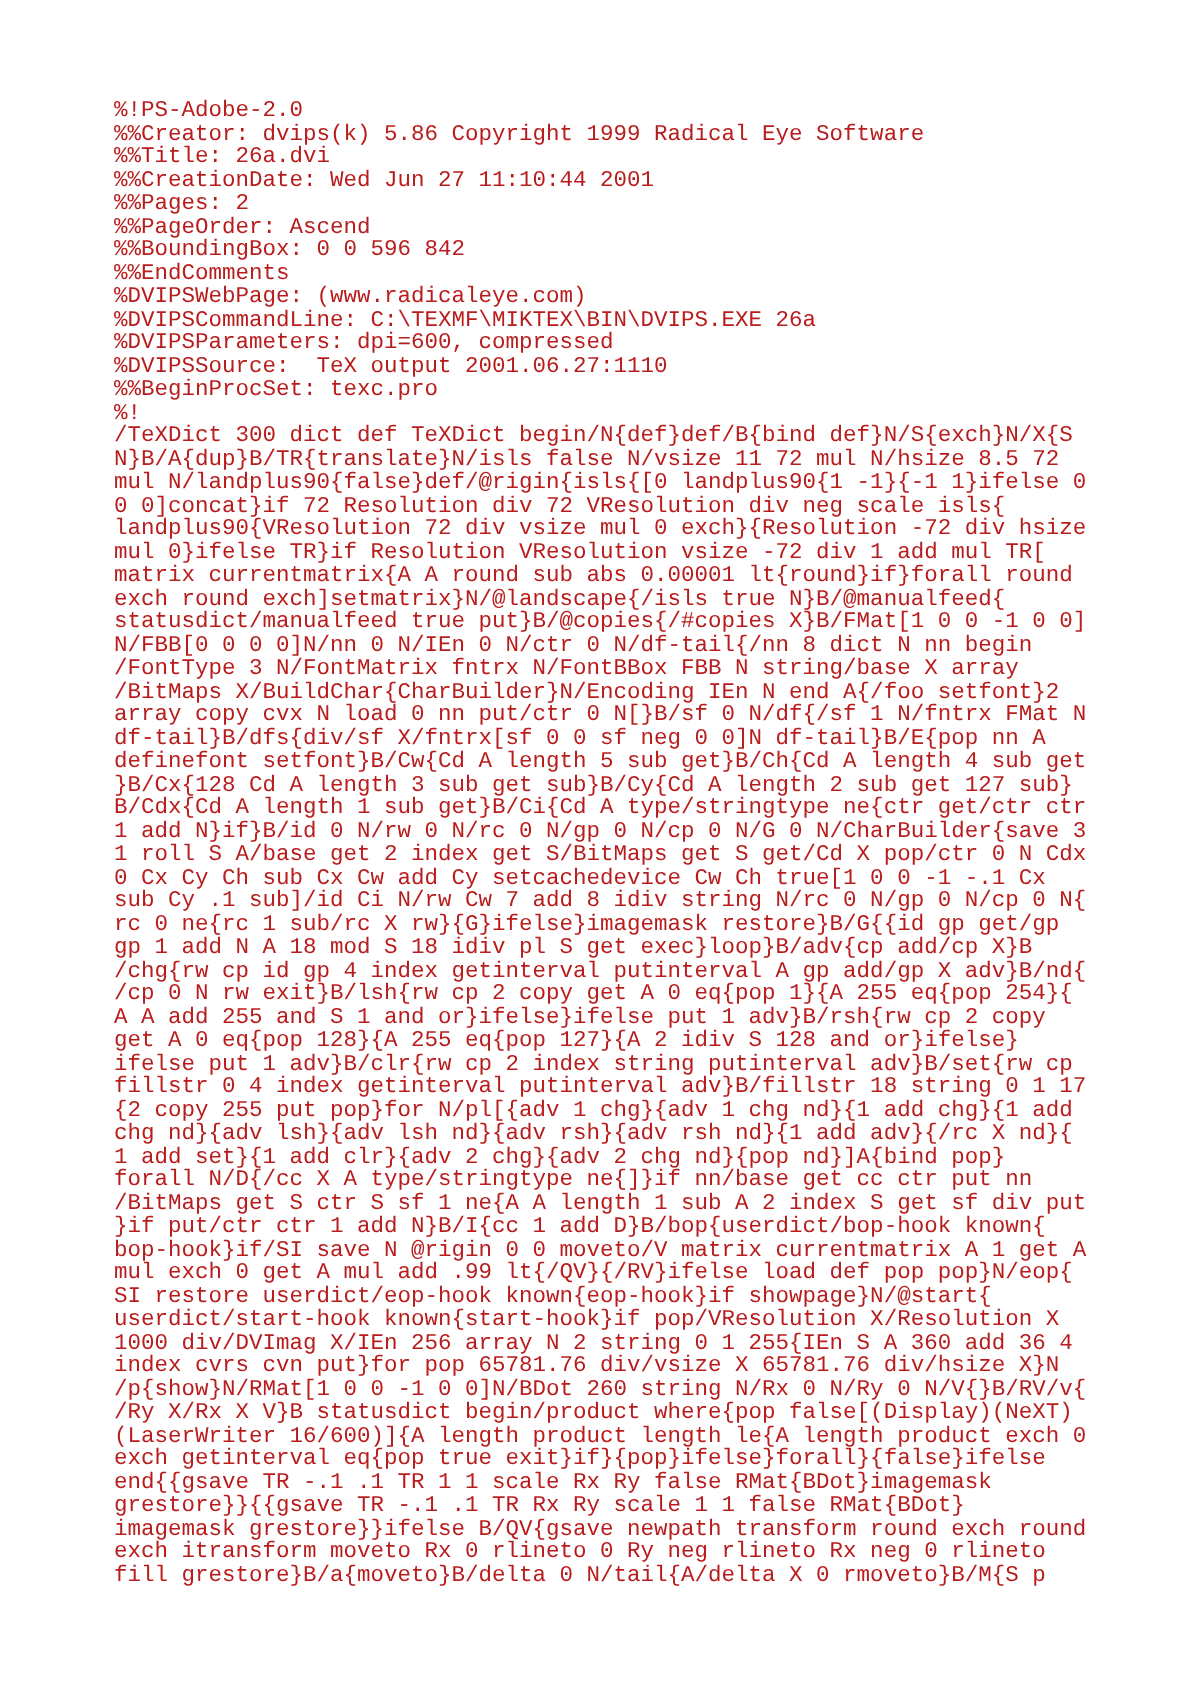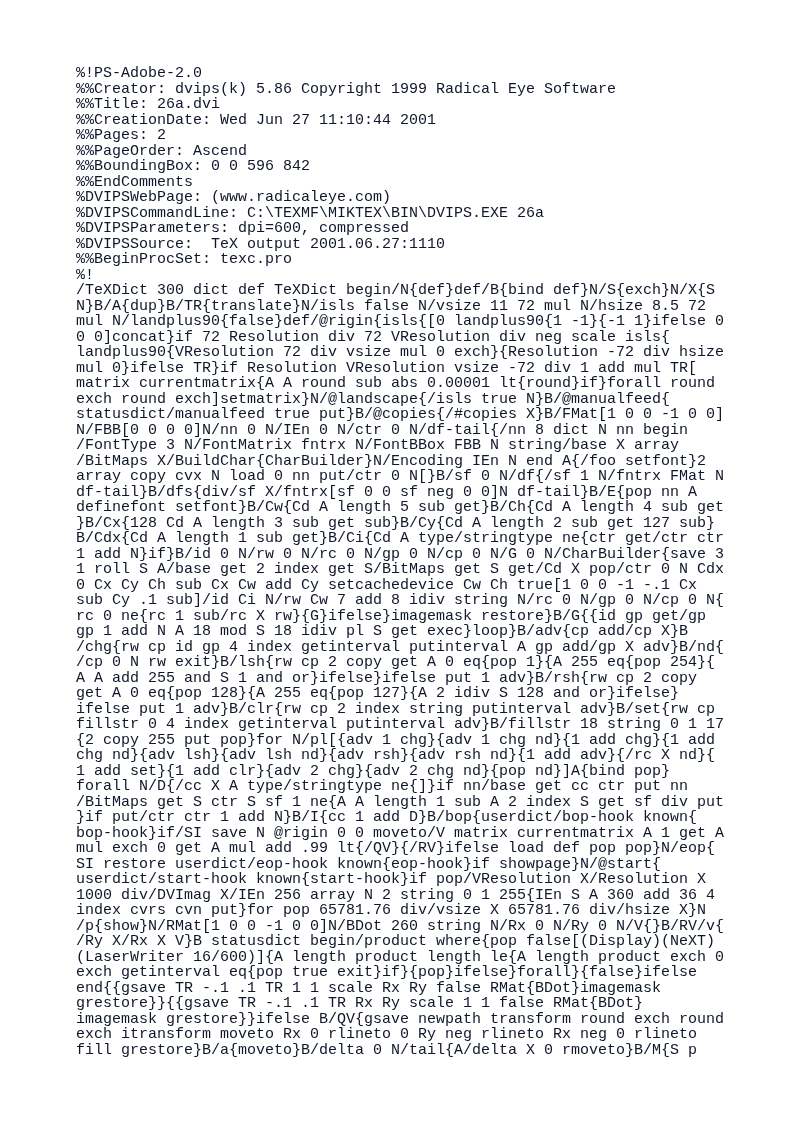--- a/index.html
+++ b/index.html
@@ -16,21 +16,21 @@
   }
   .ps-source {
     position: absolute;
     left: 76px;
     top: 66px;
     margin: 0;
     font-family: "Liberation Mono", "DejaVu Sans Mono", monospace;
     font-size: 15px;
     line-height: 15.5px;
     font-weight: 400;
-    color: #0f172a;
+    color: #b91c1c;
     white-space: pre;
     letter-spacing: 0;
   }
 </style>
 </head>
 <body>
 
 <div class="page">
   <pre class="ps-source">%!PS-Adobe-2.0
 %%Creator: dvips(k) 5.86 Copyright 1999 Radical Eye Software

